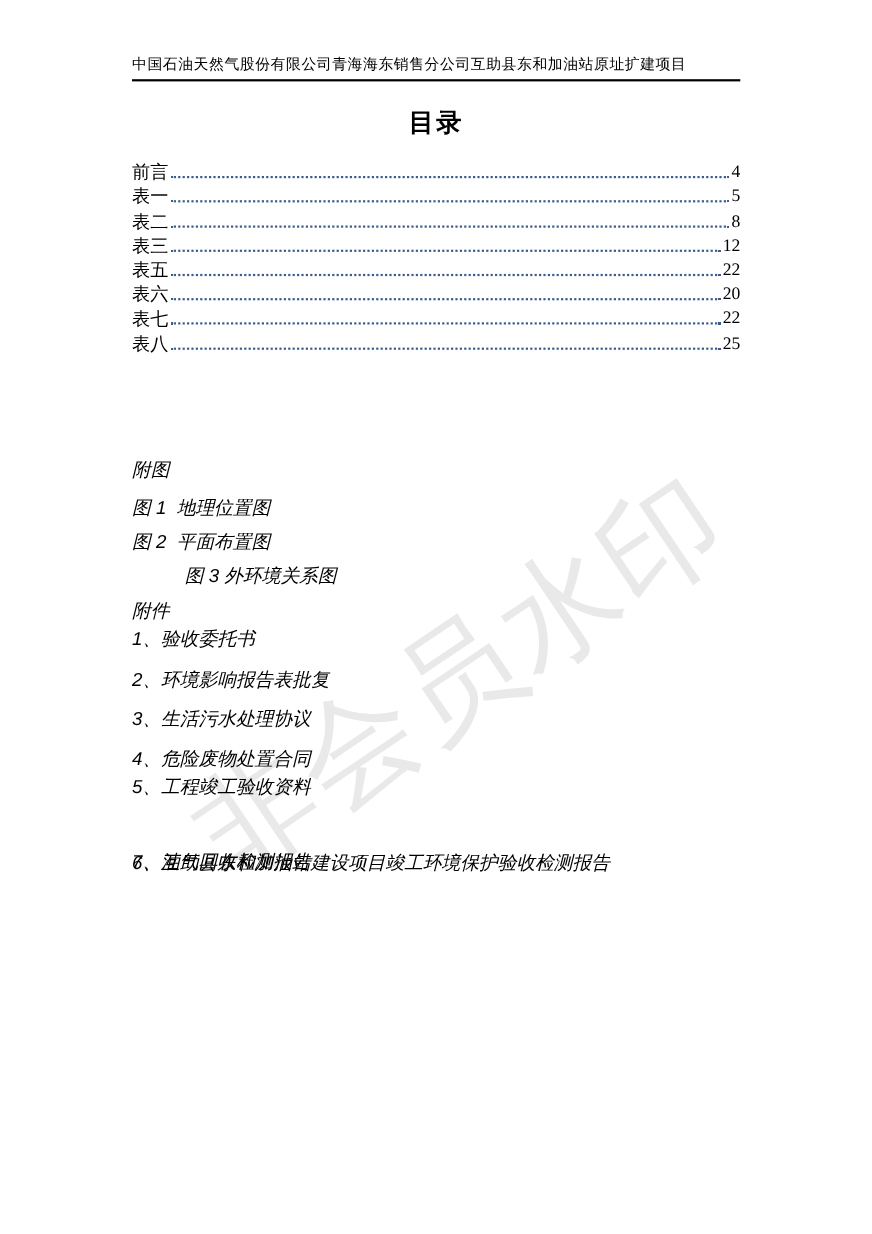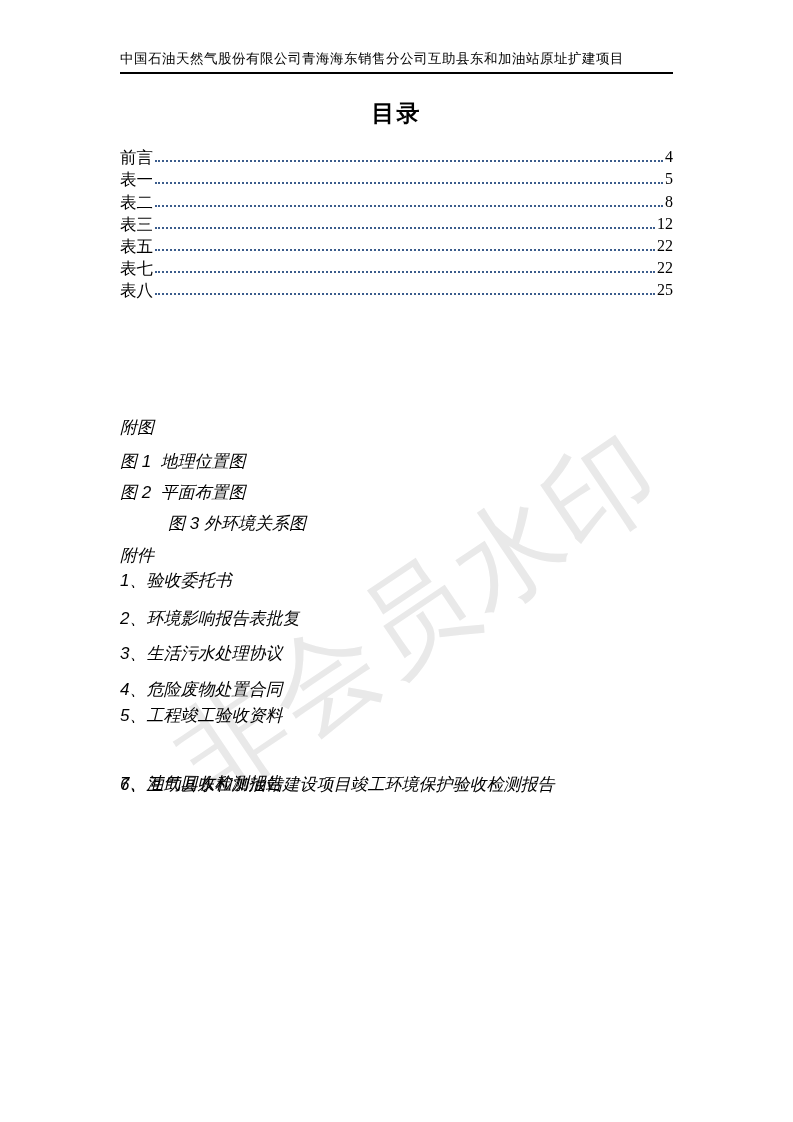--- a/index.html
+++ b/index.html
@@ -13,21 +13,21 @@
     font-size:108px;letter-spacing:3px;white-space:nowrap;
     color:#e9e9e9;z-index:0;user-select:none;
   }
   .header{
     position:absolute;left:120px;top:50px;width:553px;z-index:1;
     text-align:left;font-size:13.5px;letter-spacing:.5px;line-height:17px;
     padding-bottom:5px;border-bottom:2px solid var(--rule-color,#000);
   }
   .doc-title{
     position:absolute;left:120px;top:99px;width:553px;margin:0;z-index:1;
-    text-align:center;font-size:23px;font-weight:700;letter-spacing:2px;line-height:28px;
+    text-align:center;font-size:23px;font-weight:700;letter-spacing:2px;line-height:28px;font-family:Liberation Mono, monospace;
   }
   .toc{position:absolute;left:120px;top:145px;width:553px;z-index:1;}
   .toc-row{display:flex;height:22.2px;align-items:flex-end;font-size:16.5px;line-height:20px;}
   .toc-label{flex:none;margin-top:19px;}
   .toc-leader{
     flex:1 1 auto;height:0;margin:0 2px 5px 2px;
     border-bottom:2px dotted var(--leader-color,#3b5c8c);
   }
   .toc-page{flex:none;font-family:"Liberation Serif","DejaVu Serif",serif;font-size:16px;line-height:20px;}
   .appendix{position:absolute;left:120px;top:418px;width:600px;height:390px;z-index:1;font-style:italic;}
@@ -69,20 +69,25 @@
       <span class="toc-label">表三</span>
       <span class="toc-leader"></span>
       <span class="toc-page">12</span>
     </div>
     <div class="toc-row">
       <span class="toc-label">表五</span>
       <span class="toc-leader"></span>
       <span class="toc-page">22</span>
     </div>
     <div class="toc-row">
+      <span class="toc-label">表六</span>
+      <span class="toc-leader"></span>
+      <span class="toc-page">20</span>
+    </div>
+    <div class="toc-row">
       <span class="toc-label">表七</span>
       <span class="toc-leader"></span>
       <span class="toc-page">22</span>
     </div>
     <div class="toc-row">
       <span class="toc-label">表八</span>
       <span class="toc-leader"></span>
       <span class="toc-page">25</span>
     </div>
   </div>

